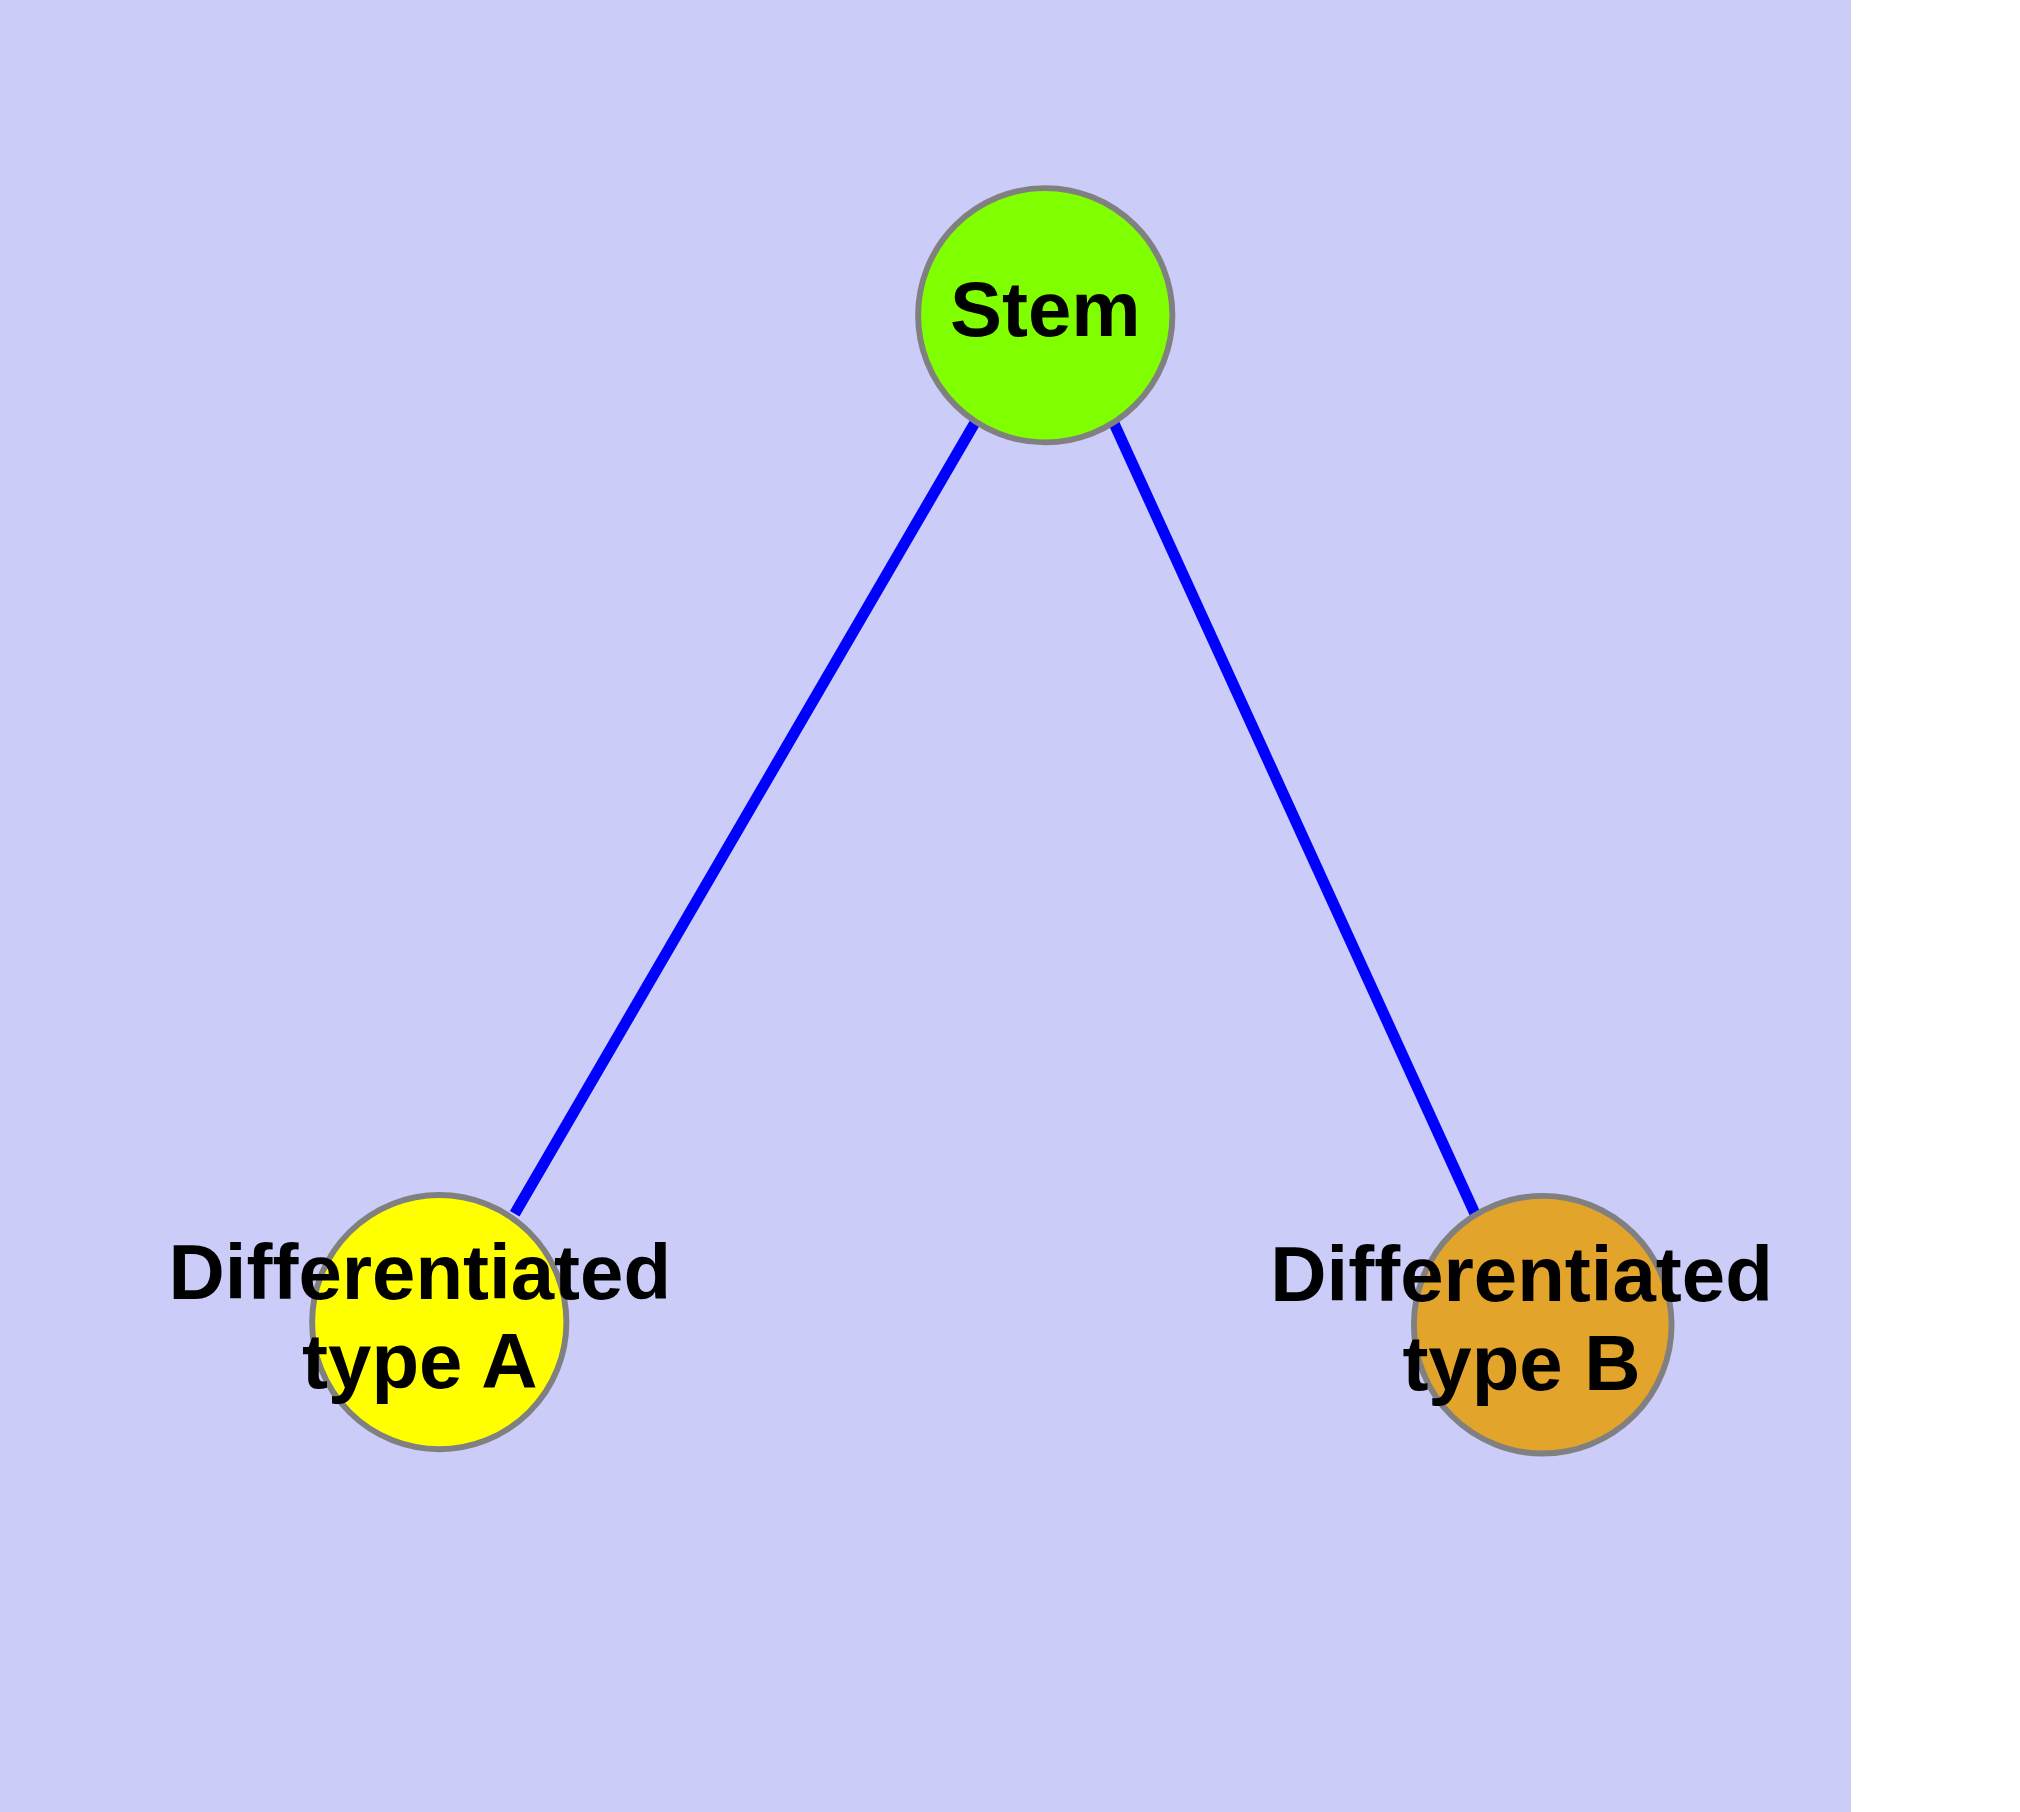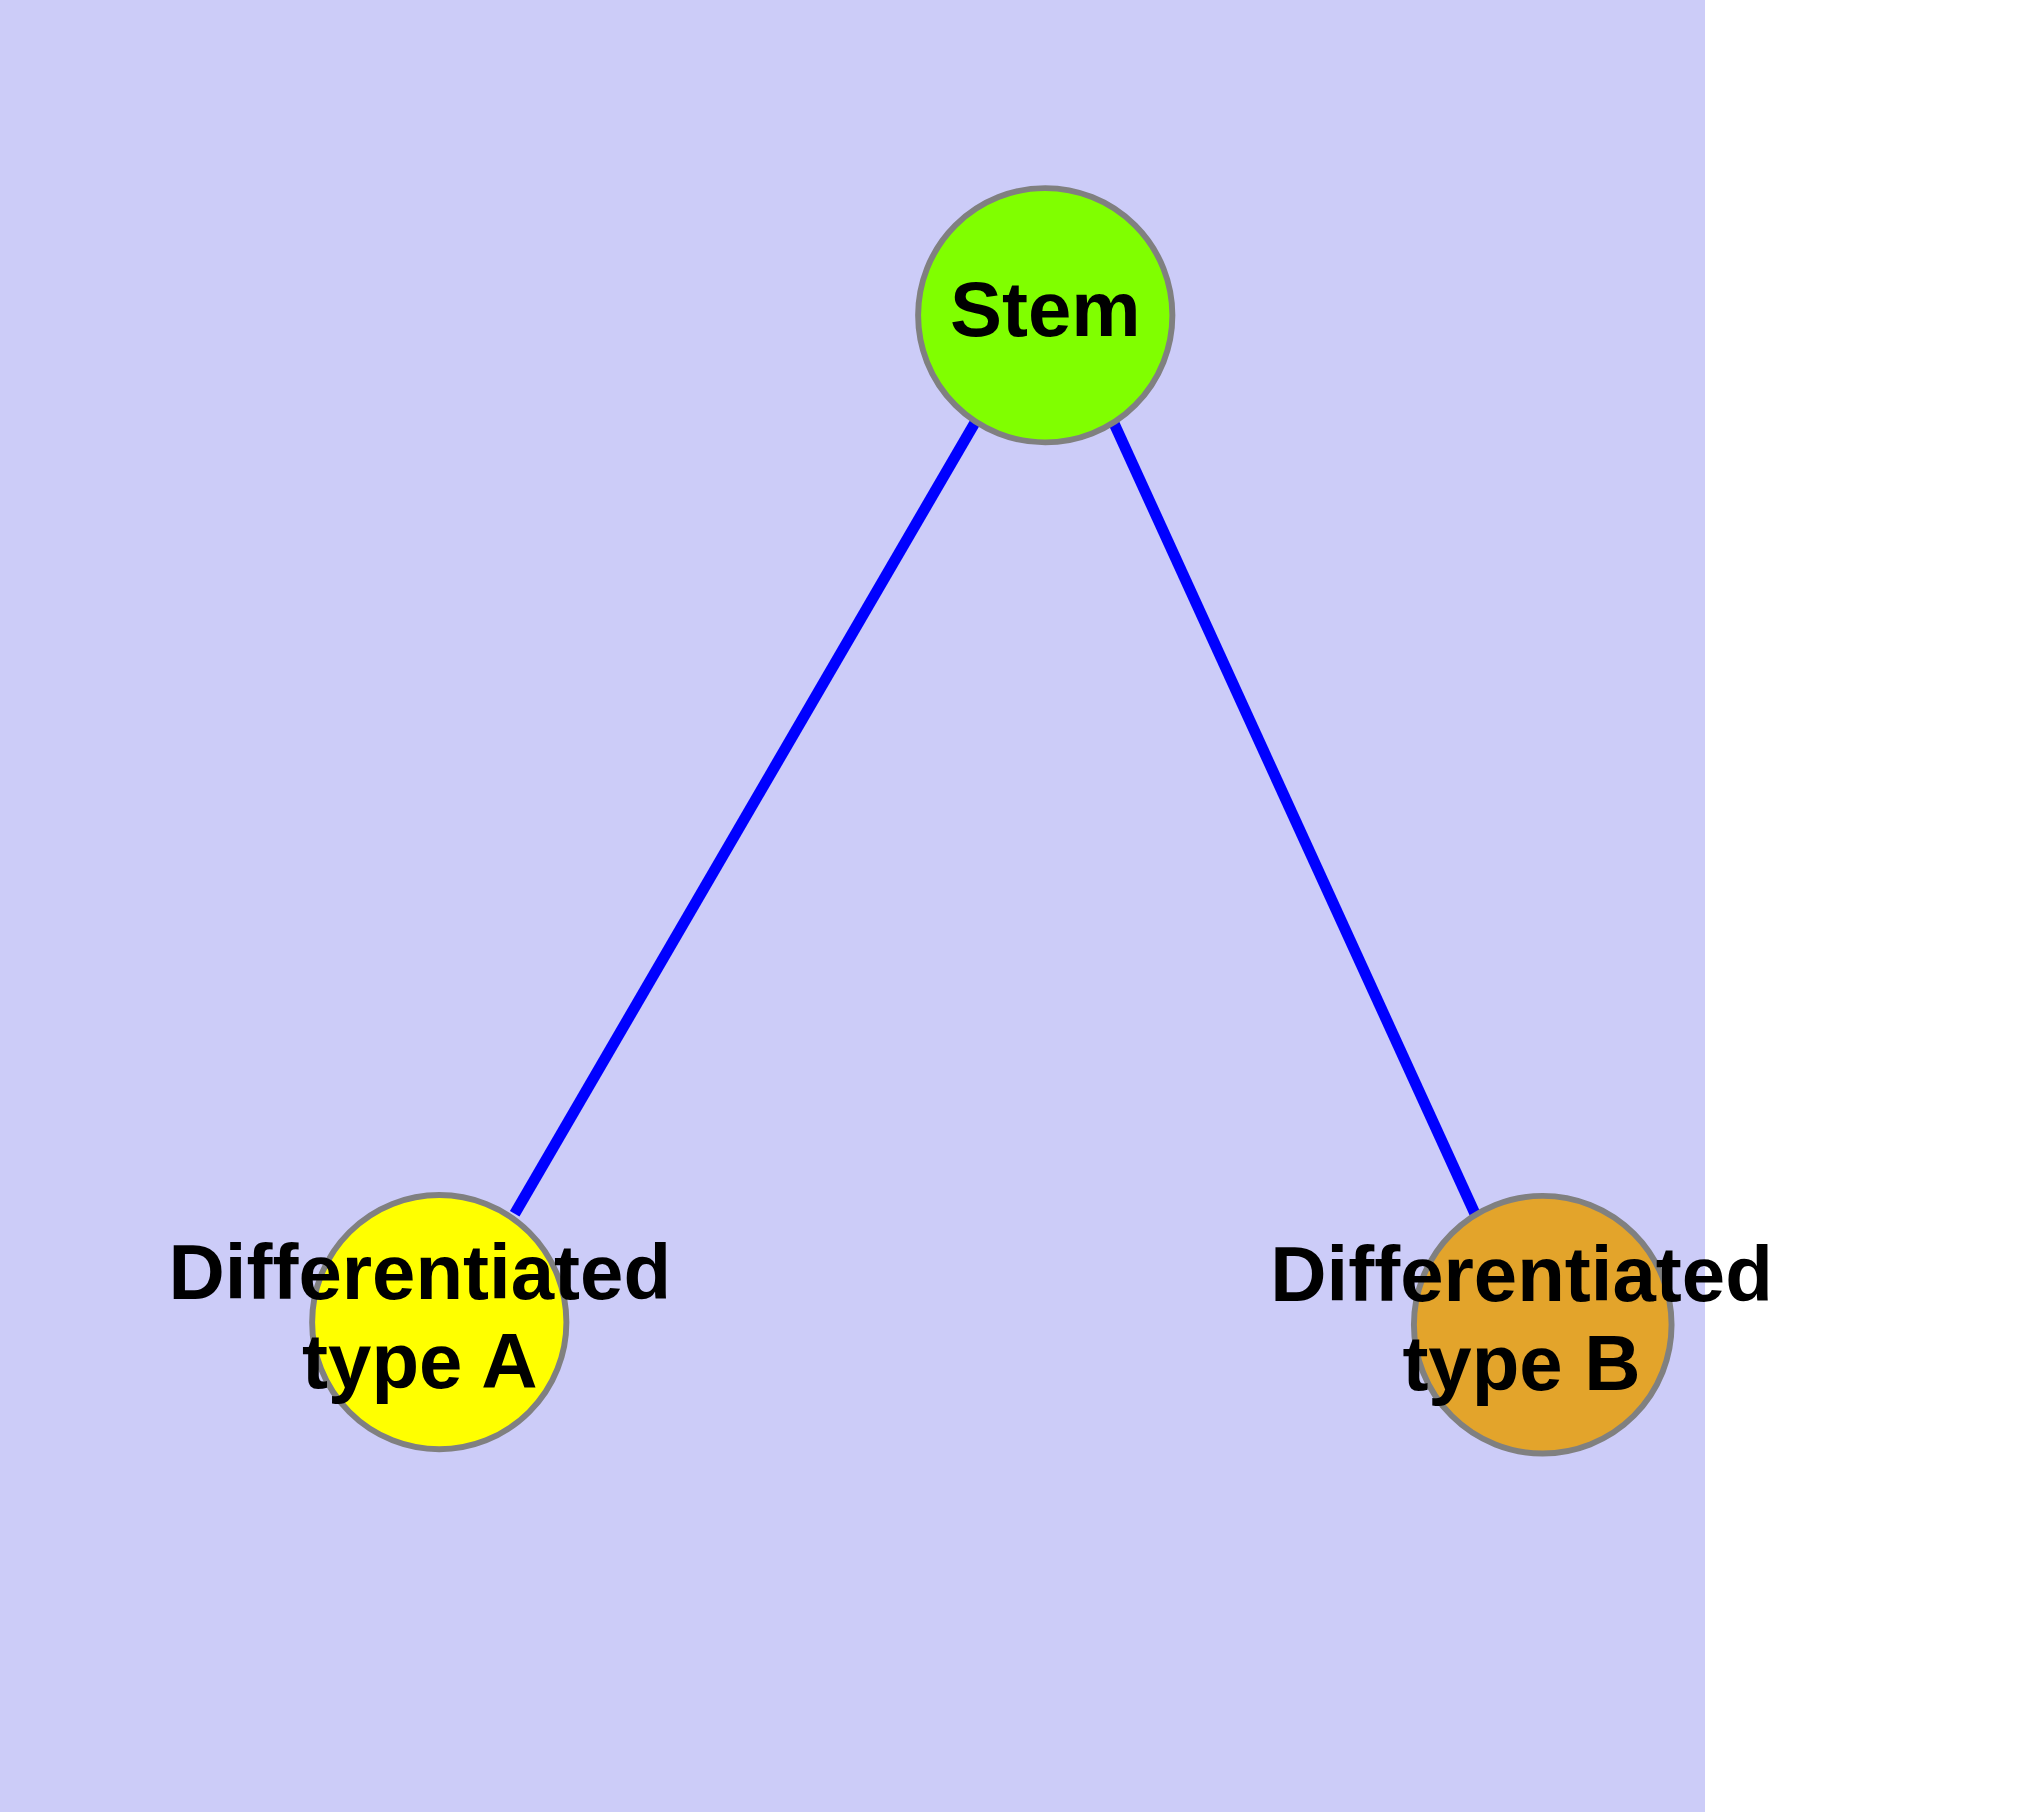--- a/index.html
+++ b/index.html
@@ -43,21 +43,21 @@
   .node-label-big {
     font-size: 92px;
   }
   .node-label-multi {
     font-size: 92px;
   }
 </style>
 </head>
 <body style="width: 2021px; height: 1812px;">
 
-<div id="graph-canvas" style="width: 1705px; height: 1812px; background: rgb(204, 204, 248);">
+<div id="graph-canvas" style="width: 1851px; height: 1812px; background: rgb(204, 204, 248);">
   <svg id="graph-svg" viewBox="0 0 2384 2138">
 
     <g>
       <line class="edge-line" x1="1151" y1="497" x2="607" y2="1432" stroke="#0000ff" stroke-width="13"></line>
       <line class="edge-line" x1="1313" y1="497" x2="1740" y2="1432" stroke="#0000ff" stroke-width="13"></line>
     </g>
 
     <g>
       <g>
         <circle class="node-circle" cx="1233" cy="372" r="150" fill="#80ff00" stroke="#808080" stroke-width="7"></circle>

